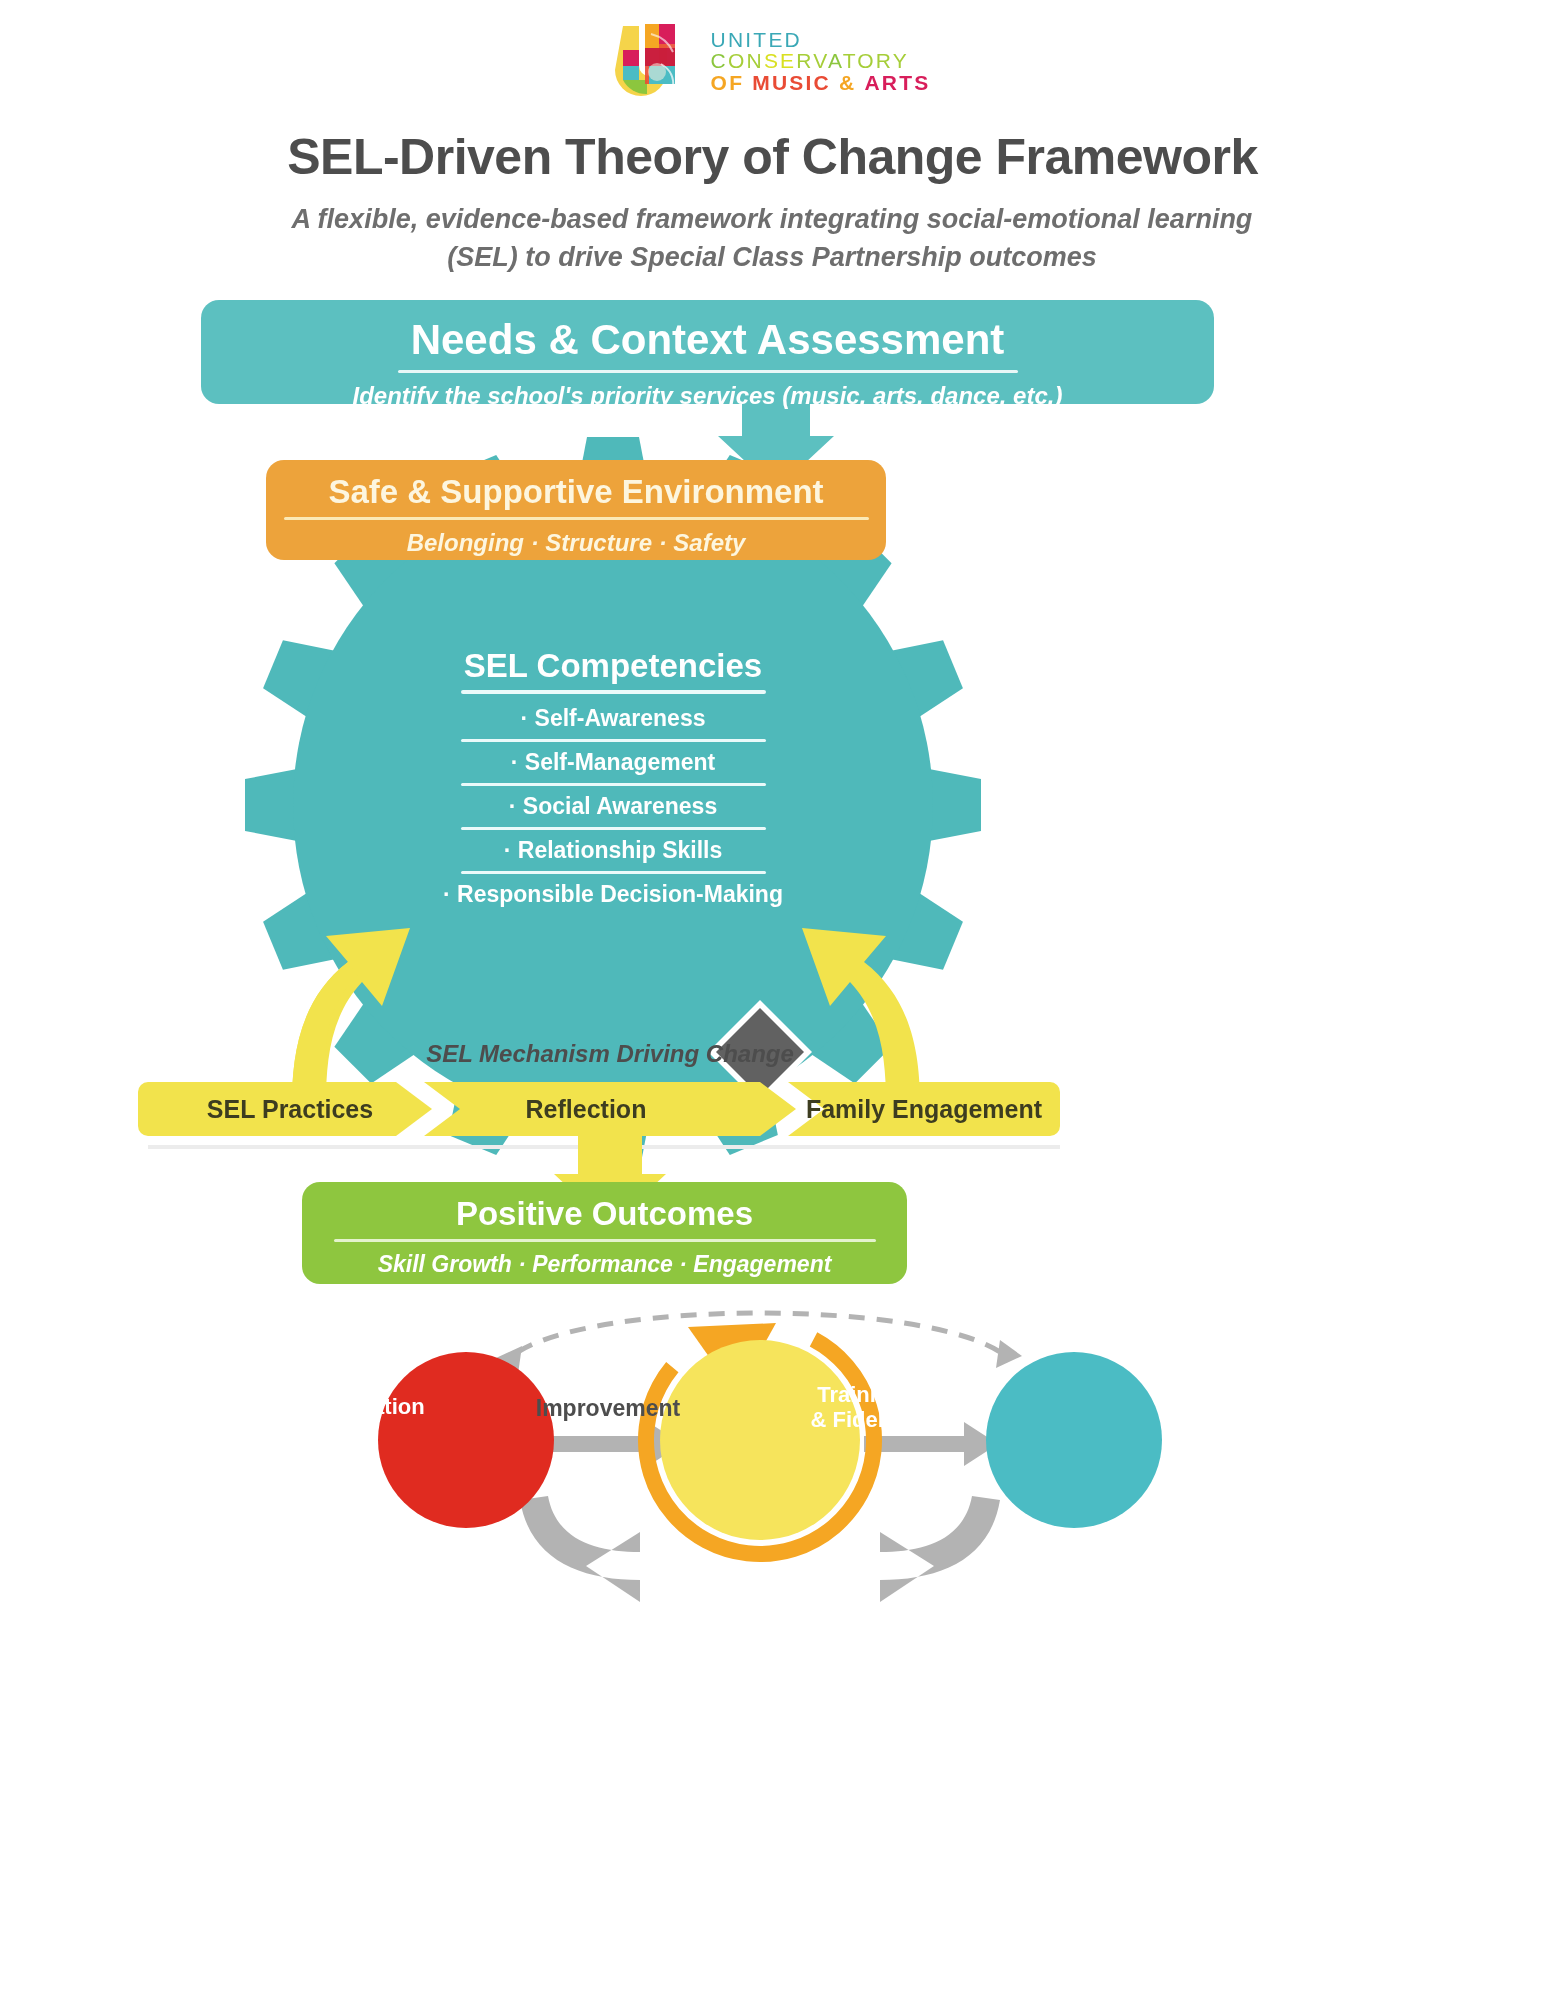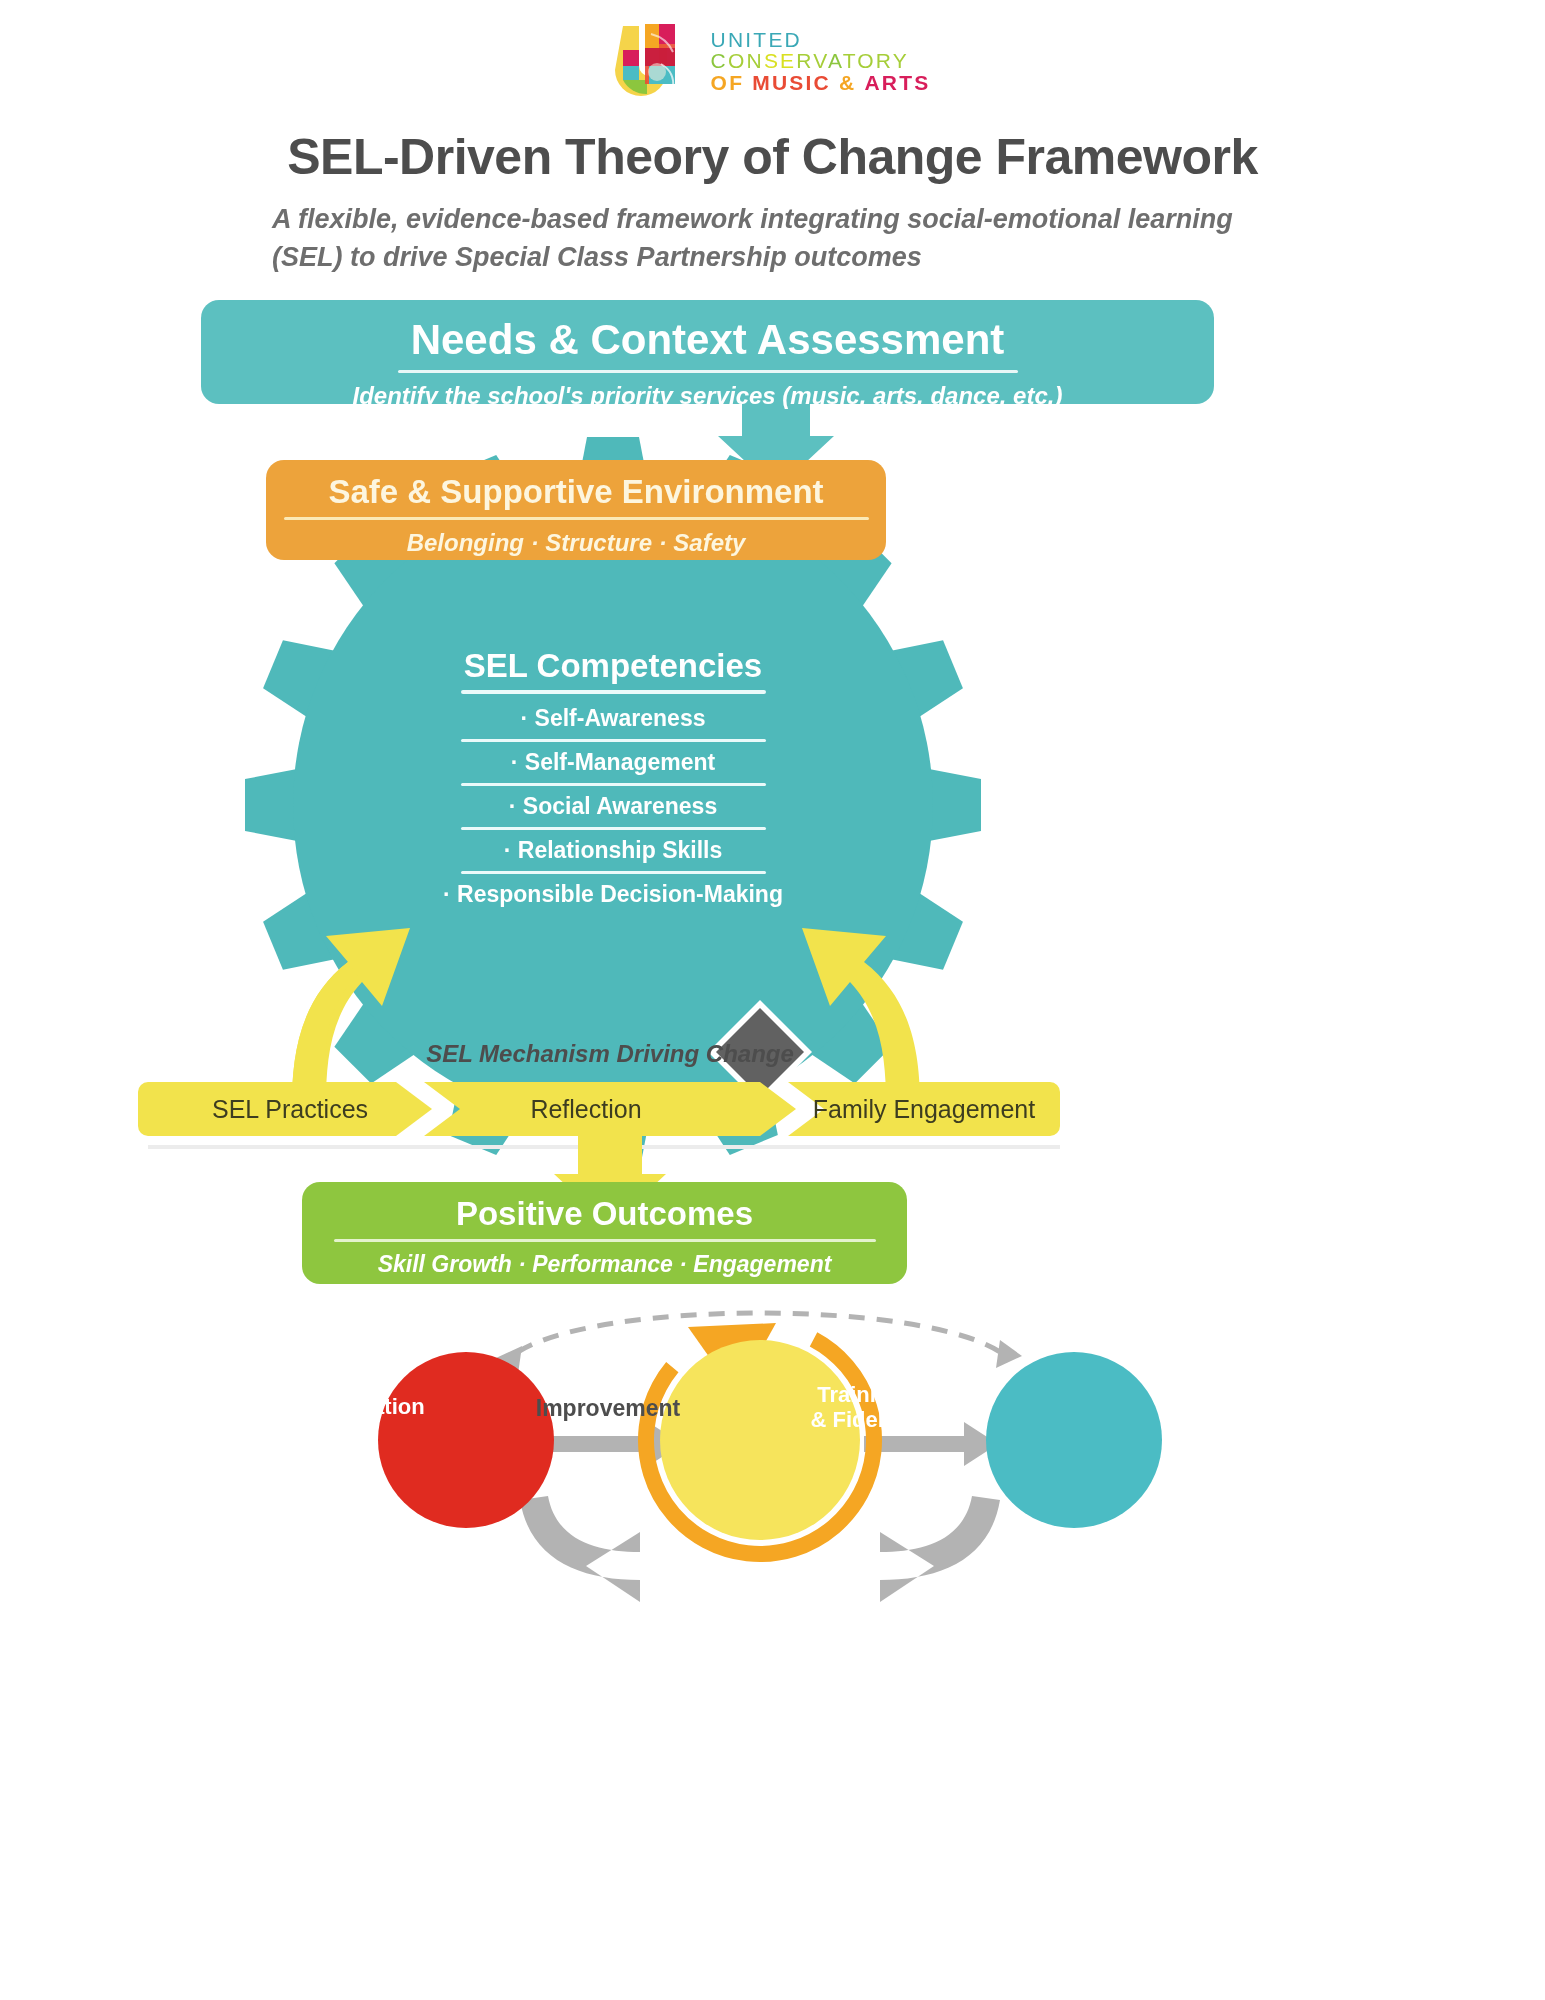--- a/index.html
+++ b/index.html
@@ -21,21 +21,21 @@
   .logo-l3{font-size:21px;font-weight:700;}
   .lc1{color:#8cc63e}.lc2{color:#a6ce39}.lc3{color:#d9e021}.lc4{color:#f5a623}
   .lc5{color:#e94b35}.lc6{color:#d81e5b}
 
   
   .main-title{
     position:absolute;left:0;top:128px;width:1545px;text-align:center;
     font-size:50px;font-weight:700;color:#4d4d4d;letter-spacing:-0.5px;
   }
   .subtitle{
-    position:absolute;left:272px;top:200px;width:1000px;text-align:left;
+    position:absolute;left:272px;top:200px;width:1000px;text-align:center;
     font-size:27px;font-style:italic;font-weight:700;color:#6e6e6e;line-height:1.42;
   }
 
   
   .card{position:absolute;border-radius:18px;box-sizing:border-box;text-align:center;}
   .card-title{font-weight:700;line-height:1.1;}
   .card-rule{height:3px;margin:7px auto 9px auto;border-radius:2px;}
   .card-sub{font-style:italic;font-weight:700;line-height:1.15;}
 
   
@@ -68,21 +68,21 @@
   .gear-item.wide{font-size:23px;}
 
   
   .mech-label{
     position:absolute;left:360px;top:1040px;width:500px;text-align:center;
     font-size:24px;font-weight:700;font-style:italic;color:#4d4d4d;
   }
 
   
   .chev{position:absolute;display:flex;align-items:center;justify-content:center;
-        font-size:25px;font-weight:400;color:#3d3d20;}
+        font-size:25px;font-weight:700;color:#3d3d20;}
   #chev-practices{left:148px;top:1082px;width:284px;height:54px;}
   #chev-reflection{left:400px;top:1082px;width:372px;height:54px;}
   #chev-family{left:788px;top:1082px;width:272px;height:54px;}
   .chev span{position:relative;z-index:2;}
 
   
   .cyc-label{position:absolute;text-align:center;font-weight:700;line-height:1.12;}
   #lbl-eval{left:296px;top:1395px;width:146px;font-size:22px;color:#ffffff;}
   #lbl-improve{left:505px;top:1396px;width:206px;font-size:23px;color:#4d4d4d;}
   #lbl-train{left:790px;top:1383px;width:140px;font-size:22px;color:#ffffff;}

